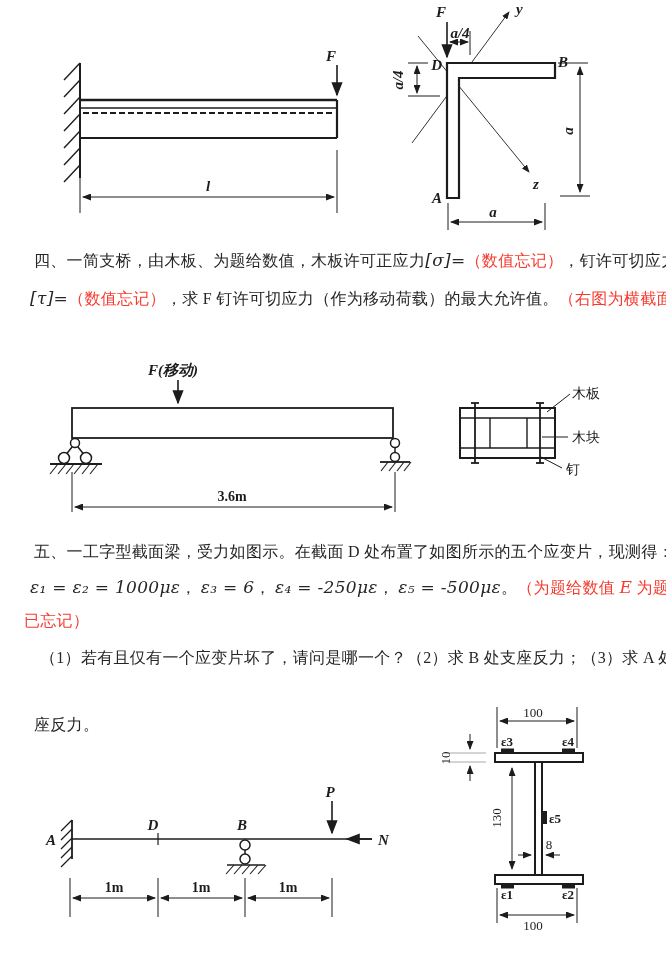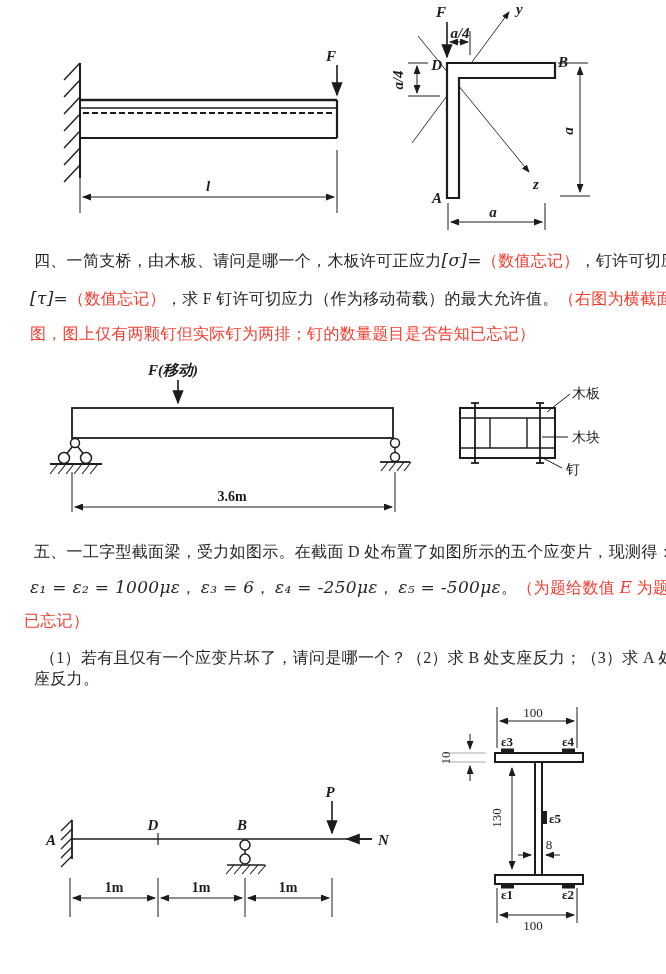--- a/index.html
+++ b/index.html
@@ -101,23 +101,22 @@
     <text class="lbl" font-size="14" x="183" y="131" text-anchor="middle" transform="rotate(-90 183 131)">a</text>
     <g stroke="#1c1c1c" stroke-width="1">
       <line x1="58" y1="203" x2="58" y2="230"></line>
       <line x1="155" y1="203" x2="155" y2="230"></line>
       <line x1="106" y1="222" x2="61" y2="222" marker-end="url(#m2)"></line>
       <line x1="106" y1="222" x2="152" y2="222" marker-end="url(#m2)"></line>
     </g>
     <text class="lbl" font-size="14" x="103" y="217" text-anchor="middle">a</text>
   </svg>
 
-  <div class="t" style="left:34px;top:249px"><span>四、一简支桥，由木板、请问是哪一个，木板许可正应力</span><span class="fm">[σ]=</span><span class="red">（数值忘记）</span><span>，钉许可切应力</span></div>
+  <div class="t" style="left:34px;top:249px"><span>四、一简支桥，由木板、为题给数值，木板许可正应力</span><span class="fm">[σ]=</span><span class="red">（数值忘记）</span><span>，钉许可切应力</span></div>
   <div class="t" style="left:30px;top:287px"><span class="fm">[τ]=</span><span class="red">（数值忘记）</span><span>，求 F 钉许可切应力（作为移动荷载）的最大允许值。</span><span class="red">（右图为横截面示意</span></div>
-  <div class="t" style="left:30px;top:324px"><span class="red">图，图上仅有两颗钉但实际钉为两排；钉的数量题目是否告知已忘记）</span></div>
 
   <svg style="left:30px;top:360px" width="636" height="165" viewBox="0 0 636 165">
     <defs>
       <marker id="m3" markerWidth="9" markerHeight="7" refX="8" refY="3.5" orient="auto">
         <path d="M0,0 L9,3.5 L0,7 Z" fill="#1c1c1c"></path>
       </marker>
     </defs>
     <g>
       <text x="118" y="15" font-size="15" font-weight="bold" font-style="italic">F(移动)</text>
       <line x1="148" y1="20" x2="148" y2="43" stroke="#1c1c1c" stroke-width="1.6" marker-end="url(#m3)"></line>
@@ -181,21 +180,21 @@
     </g>
     <text class="cn" x="542" y="38">木板</text>
     <text class="cn" x="542" y="82">木块</text>
     <text class="cn" x="536" y="114">钉</text>
   </svg>
 
   <div class="t" style="left:34px;top:542px"><span>五、一工字型截面梁，受力如图示。在截面 D 处布置了如图所示的五个应变片，现测得：</span></div>
   <div class="t" style="left:30px;top:576px"><span class="fm">ε₁ = ε₂ = 1000με</span><span>，  </span><span class="fm">ε₃ = 6</span><span>，  </span><span class="fm">ε₄ = -250με</span><span>，  </span><span class="fm">ε₅ = -500με</span><span>。</span><span class="red">（为题给数值 </span><span class="red fm">E</span><span class="red"> 为题给数值，但</span></div>
   <div class="t" style="left:24px;top:611px"><span class="red">已忘记）</span></div>
   <div class="t" style="left:40px;top:648px"><span>（1）若有且仅有一个应变片坏了，请问是哪一个？（2）求 B 处支座反力；（3）求 A 处支</span></div>
-  <div class="t" style="left:34px;top:669px"><span>座反力。</span></div>
+  <div class="t" style="left:34px;top:715px"><span>座反力。</span></div>
 
   <svg style="left:20px;top:775px" width="430" height="180" viewBox="0 0 430 180">
     <defs>
       <marker id="m5" markerWidth="9" markerHeight="7" refX="8" refY="3.5" orient="auto">
         <path d="M0,0 L9,3.5 L0,7 Z" fill="#1c1c1c"></path>
       </marker>
     </defs>
     <text class="lbl" x="36" y="70" text-anchor="end">A</text>
     <g stroke="#1c1c1c" stroke-width="1.8">
       <line x1="52" y1="45" x2="52" y2="84"></line>

